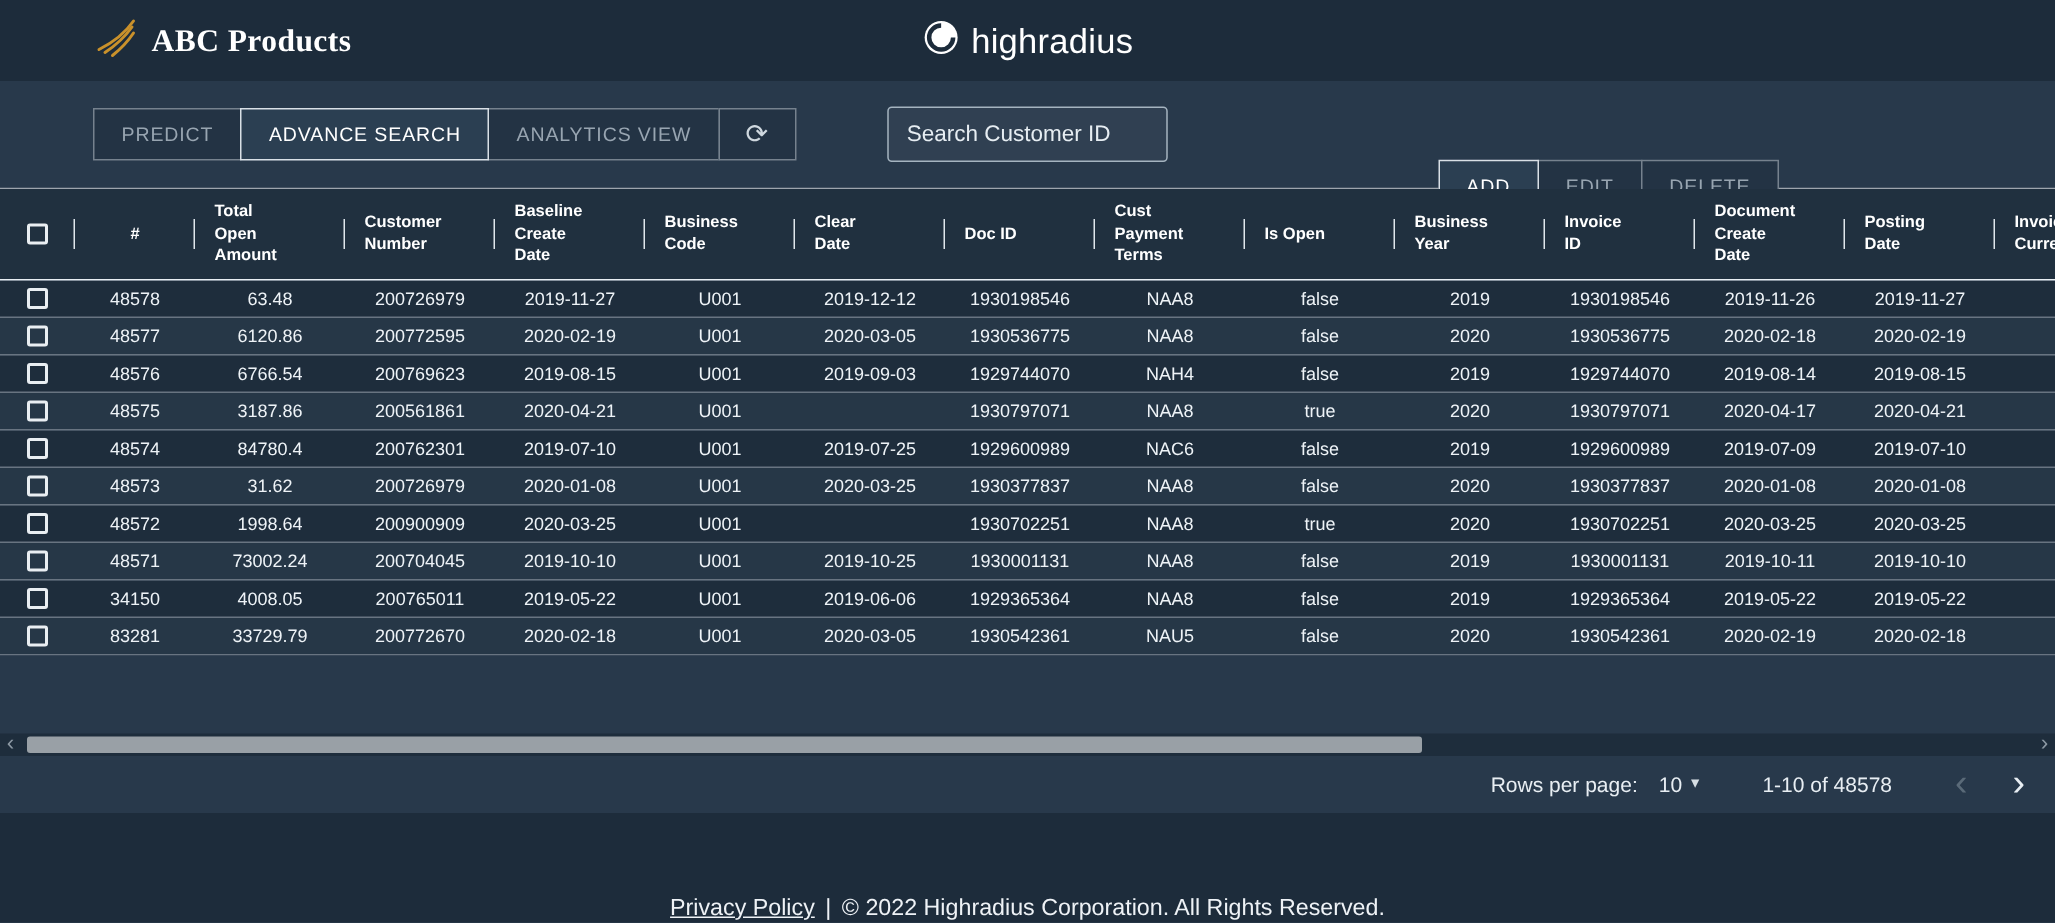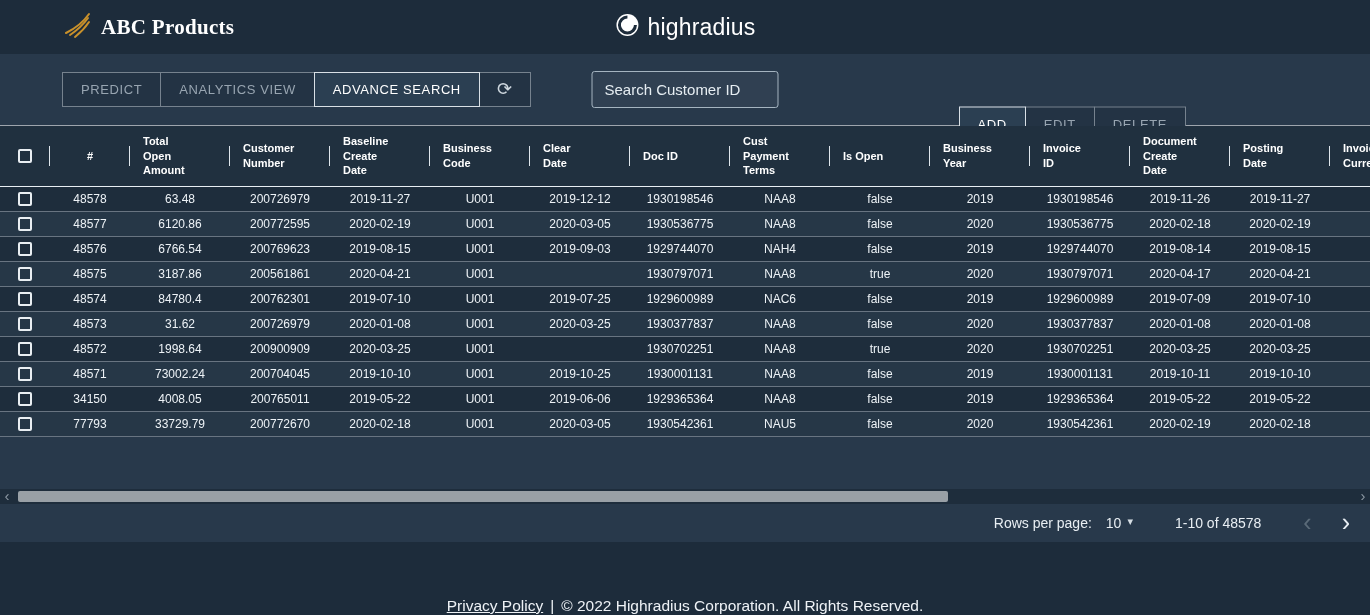--- a/index.html
+++ b/index.html
@@ -113,22 +113,22 @@
         <path d="M13 5 a8 8 0 1 0 8 8" fill="none" stroke="#1d2c3b" stroke-width="3"></path>
       </svg>
     </span>
     <span class="hr-logo-text">highradius</span>
   </div>
 </header>
 
 <div class="toolbar">
   <div class="btn-group left">
     <button class="tbtn">PREDICT</button>
+    <button class="tbtn active">ADVANCE SEARCH</button>
     <button class="tbtn">ANALYTICS VIEW</button>
-    <button class="tbtn active">ADVANCE SEARCH</button>
     <button class="tbtn icon-btn"><span>⟳</span></button>
   </div>
   <div class="search-wrap">
     <input type="text" placeholder="Search Customer ID" style="">
   </div>
   <div class="btn-group right">
     <button class="tbtn active">ADD</button>
     <button class="tbtn">EDIT</button>
     <button class="tbtn">DELETE</button>
   </div>
@@ -336,21 +336,21 @@
           <td>NAA8</td>
           <td>false</td>
           <td>2019</td>
           <td>1929365364</td>
           <td>2019-05-22</td>
           <td>2019-05-22</td>
           <td></td>
         </tr>
         <tr>
           <td class="cb-col"><span class="checkbox"></span></td>
-          <td>77793</td>
+          <td>83281</td>
           <td>33729.79</td>
           <td>200772670</td>
           <td>2020-02-18</td>
           <td>U001</td>
           <td>2020-03-05</td>
           <td>1930542361</td>
           <td>NAU5</td>
           <td>false</td>
           <td>2020</td>
           <td>1930542361</td>

